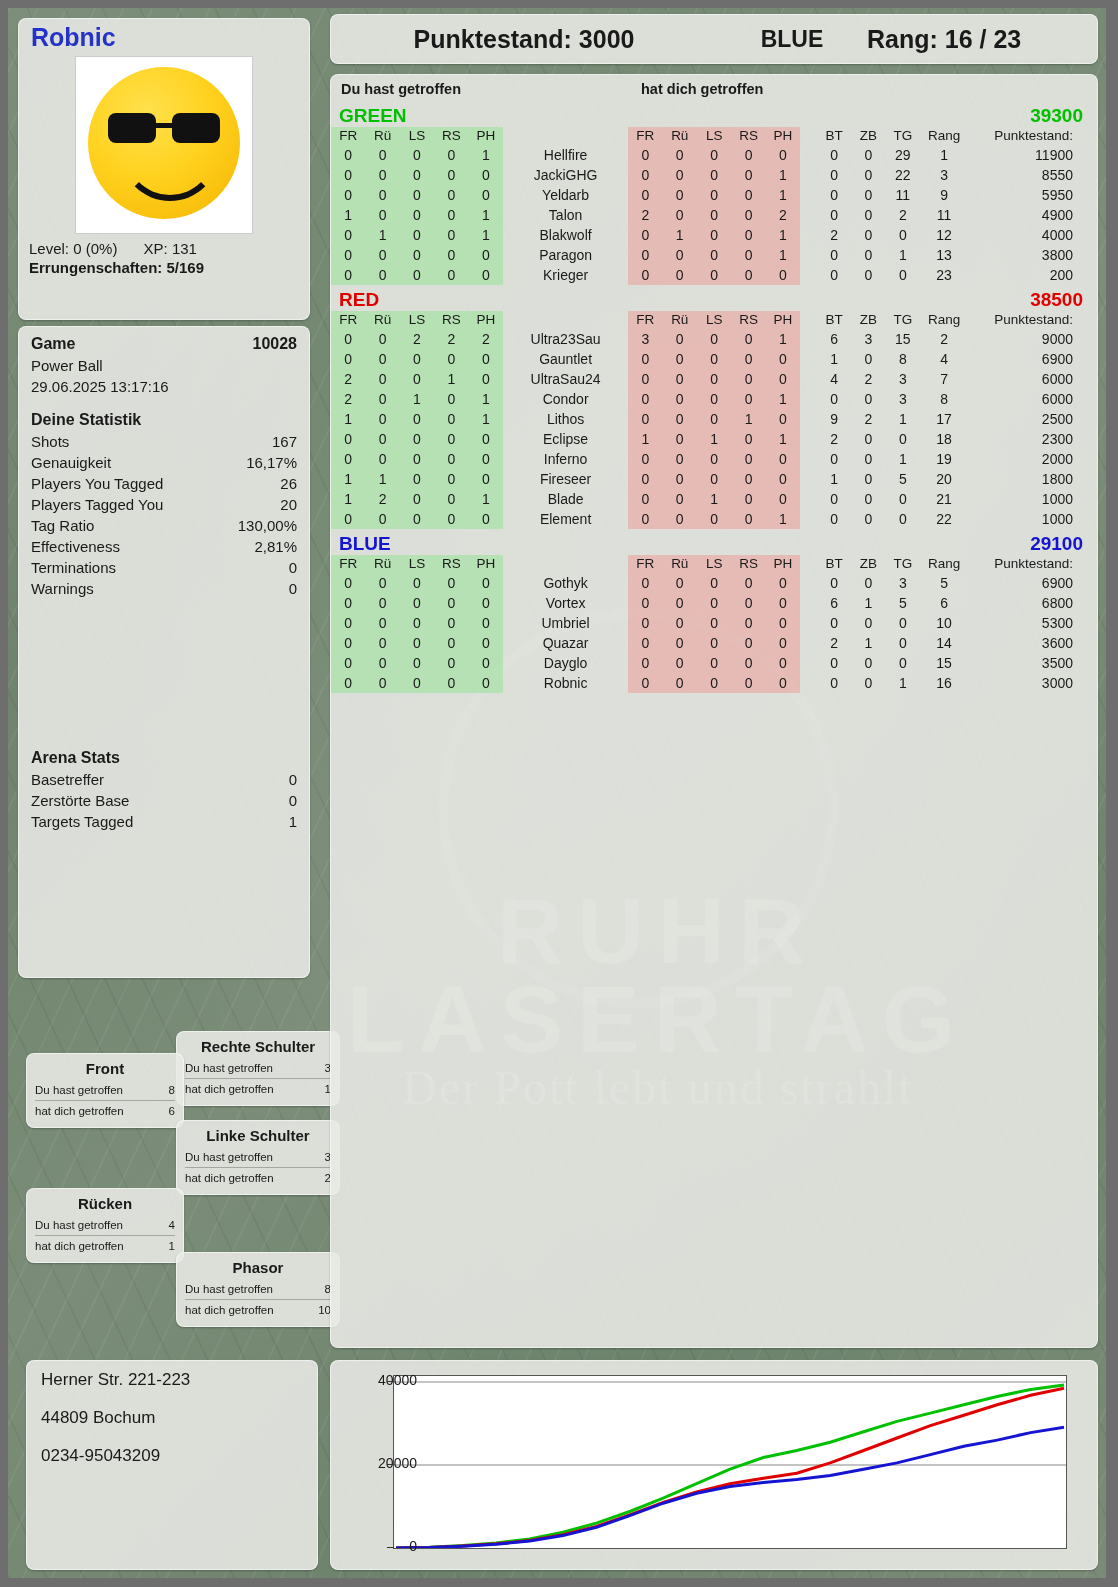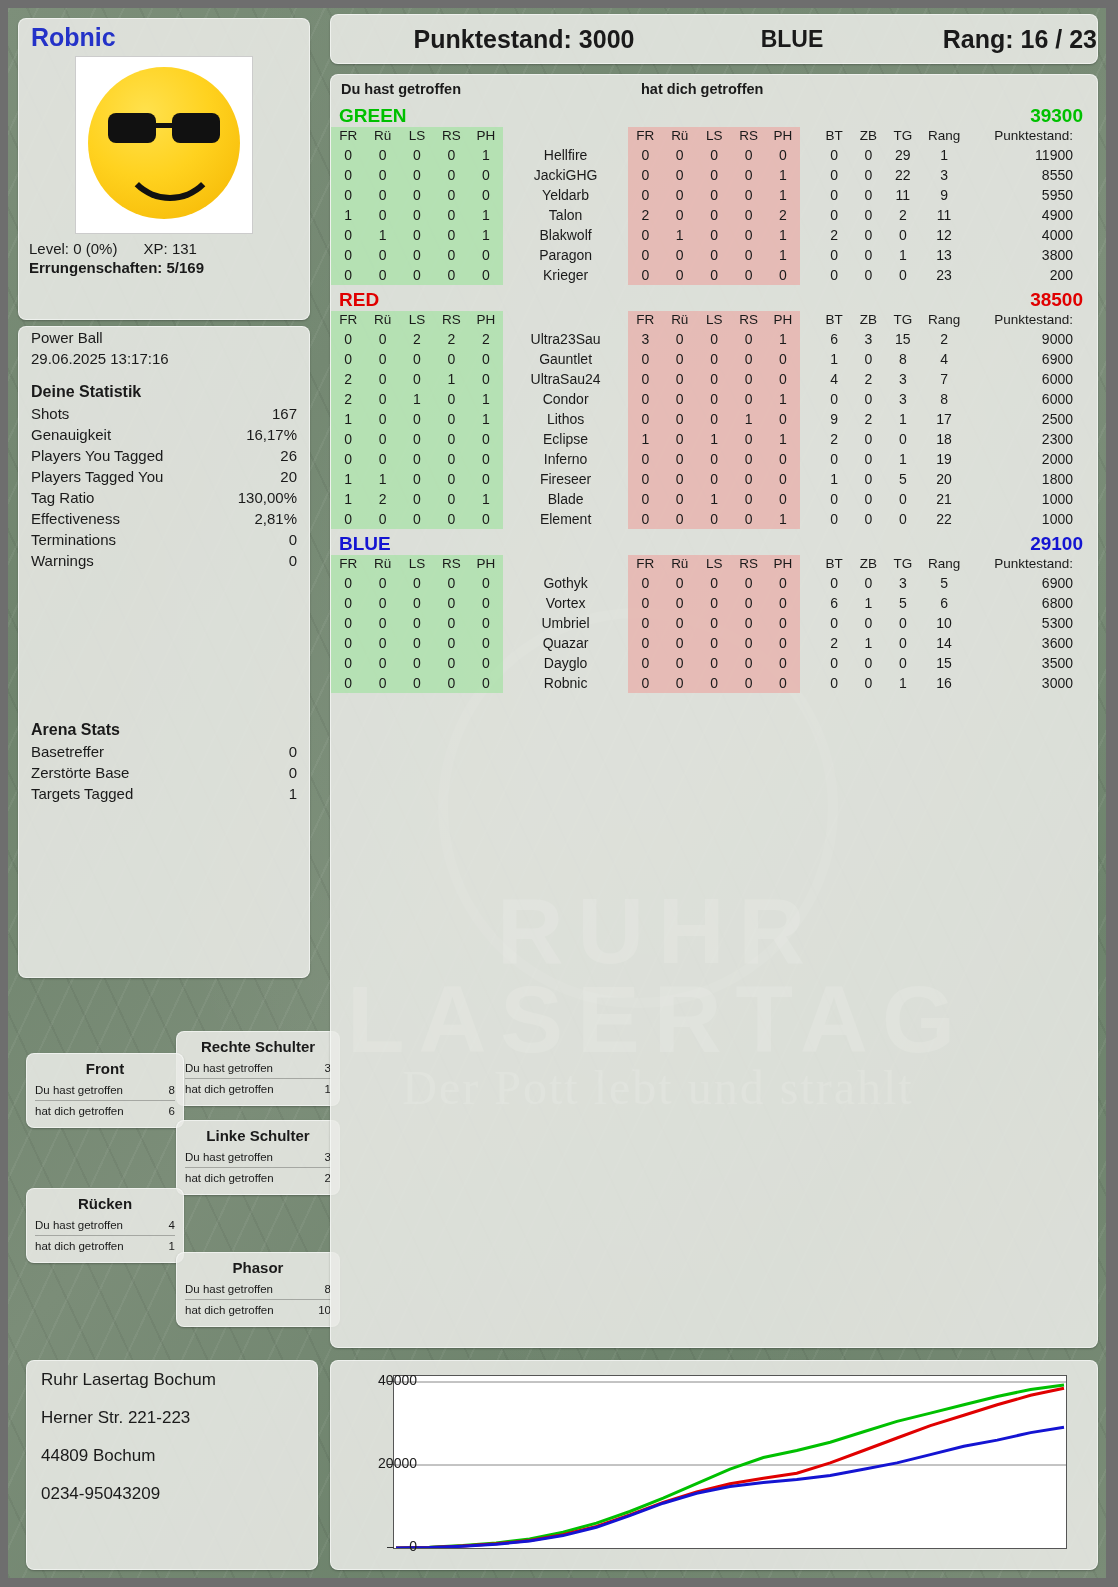--- a/index.html
+++ b/index.html
@@ -42,21 +42,21 @@
     background:rgba(233,235,230,0.88);
     border:1px solid rgba(255,255,255,0.55);
     border-radius:8px;
     box-shadow:0 1px 2px rgba(0,0,0,0.25);
   }
 
   
   #hdr{position:absolute;left:322px;top:6px;width:766px;height:48px;display:flex;align-items:center;}
   #hdr .score{flex:1;text-align:center;font-size:25px;font-weight:bold;}
   #hdr .team{width:150px;text-align:center;font-size:23px;font-weight:bold;}
-  #hdr .rank{width:230px;text-align:right;font-size:25px;font-weight:bold;}
+  #hdr .rank{width:230px;text-align:left;font-size:25px;font-weight:bold;}
 
   
   #profile{position:absolute;left:10px;top:10px;width:290px;height:300px;}
   #profile .name{font-size:25px;font-weight:bold;color:#2432c8;padding:4px 0 2px 12px;}
   #avatar{width:176px;height:176px;margin:2px auto 0;background:#fff;border:1px solid #ccc;position:relative;}
   .face{position:absolute;left:12px;top:10px;width:152px;height:152px;border-radius:50%;
         background:radial-gradient(circle at 38% 30%, #ffe14d 0%, #ffd21f 45%, #f4b400 100%);}
   .glasses{position:absolute;left:20px;top:46px;width:112px;height:30px;}
   .lens{position:absolute;top:0;width:48px;height:30px;background:#111;border-radius:8px;}
   .lens.l{left:0;}
@@ -149,20 +149,24 @@
       </div>
     </div>
     <div class="lvl">
       <span>Level: 0 (0%)</span>
       <span class="xp">XP: 131</span>
     </div>
     <div class="ach">Errungenschaften: 5/169</div>
   </div>
 
   <div id="gamebox" class="panel">
+    <div class="gb-row head">
+      <span>Game</span>
+      <span>10028</span>
+    </div>
     <div class="gb-plain">Power Ball</div>
     <div class="gb-plain">29.06.2025 13:17:16</div>
 
     <div class="gb-title">Deine Statistik</div>
     <div class="gb-row">
         <span>Shots</span>
         <span>167</span>
       </div>
     <div class="gb-row">
         <span>Genauigkeit</span>
@@ -258,21 +262,20 @@
         <span>Du hast getroffen</span>
         <span>8</span>
       </div>
     <div class="zr zsep">
         <span>hat dich getroffen</span>
         <span>10</span>
       </div>
   </div>
 
   <div id="addr" class="panel">
-    <div>Ruhr Lasertag Bochum</div>
     <div>Herner Str. 221-223</div>
     <div>44809 Bochum</div>
     <div>0234-95043209</div>
   </div>
 
   <div id="main" class="panel">
     <div class="colhdr">
       <div class="a">Du hast getroffen</div>
       <div class="b">hat dich getroffen</div>
     </div>

